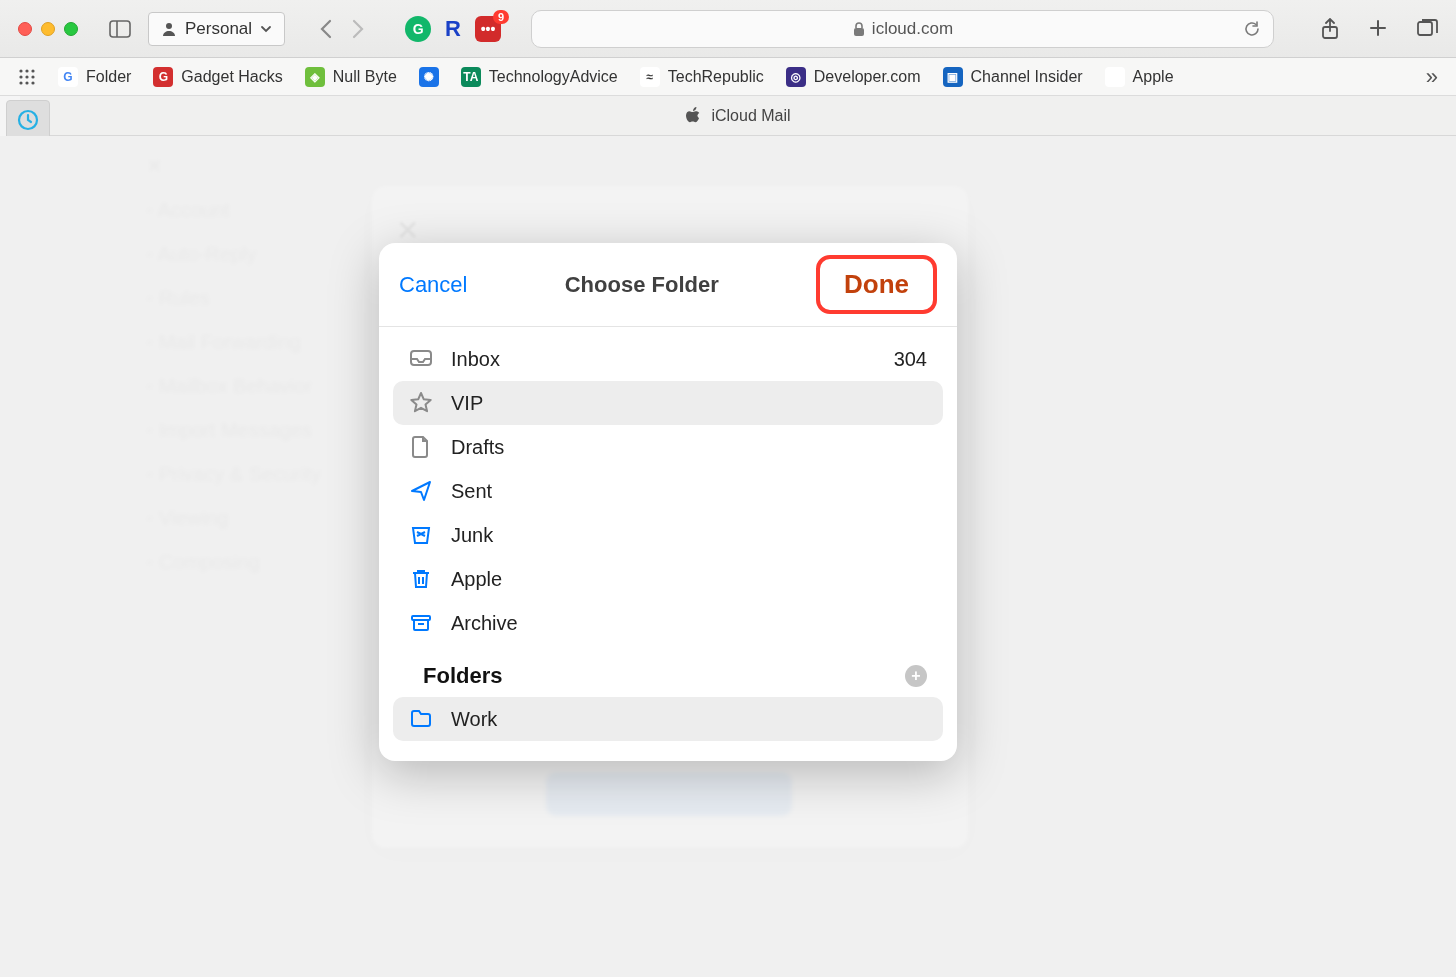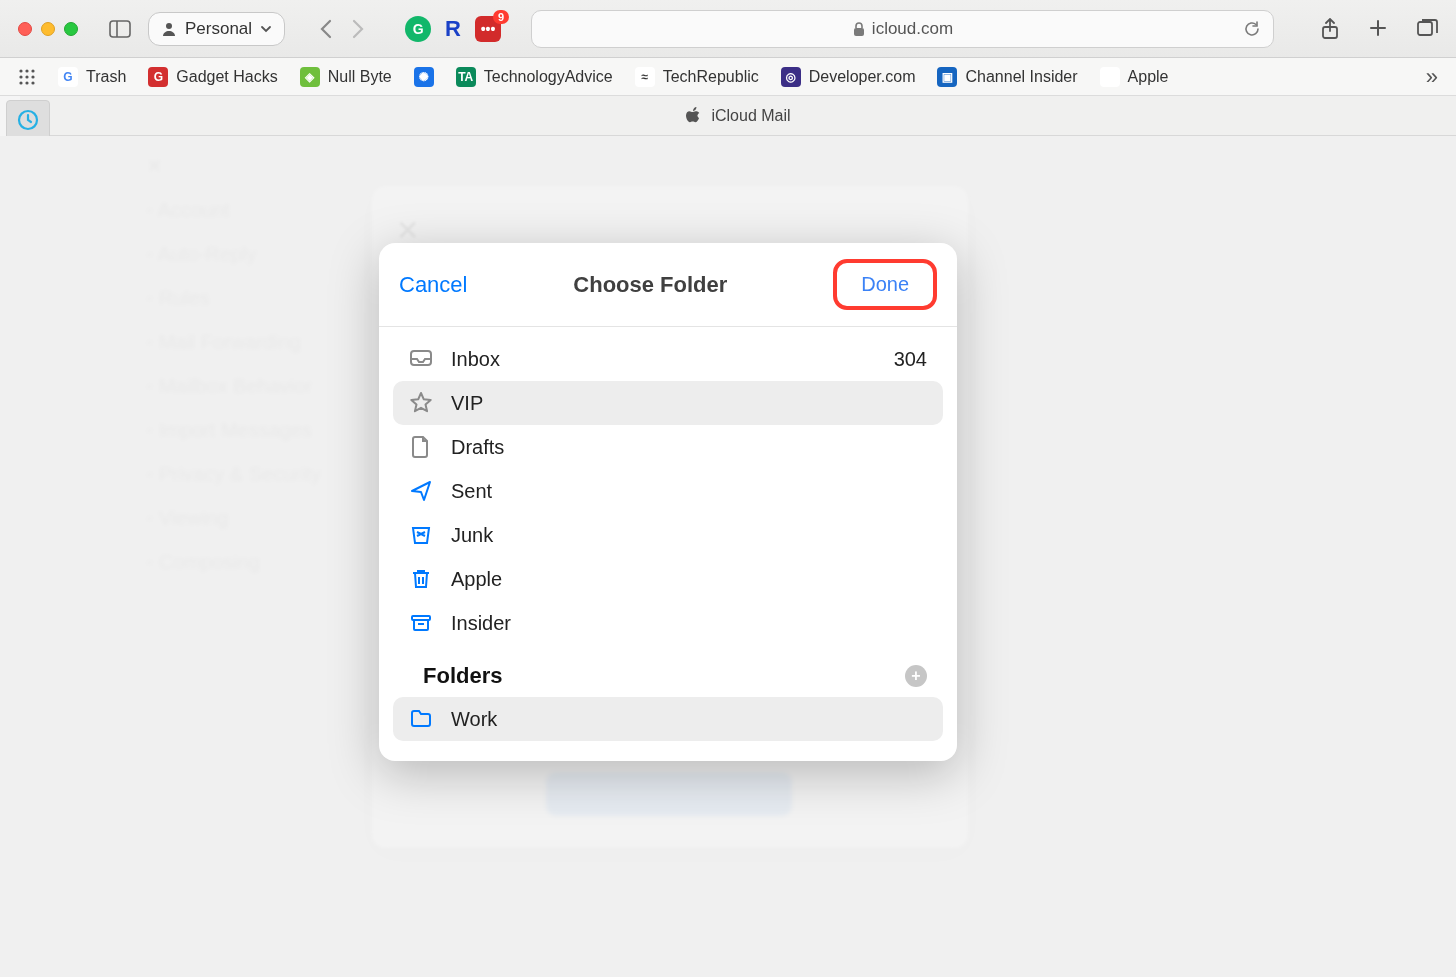--- a/index.html
+++ b/index.html
@@ -24,21 +24,21 @@
   }
   .traffic-lights { display:flex; gap:9px; align-items:center; }
   .tl { width:14px; height:14px; border-radius:50%; }
   .tl.red { background:#ff5f57; border:1px solid #e34942;}
   .tl.yellow { background:#febc2e; border:1px solid #dfa023;}
   .tl.green { background:#28c840; border:1px solid #23a733;}
 
   .sidebar-toggle { width:24px; height:20px; display:flex; align-items:center; justify-content:center; margin-left:14px;}
   .profile-chip {
     display:flex; align-items:center; gap:8px;
-    background:#fafafa; border:1px solid #c8c8c8; border-radius:12px;
+    background:#fafafa; border:1px solid #c8c8c8; border-radius:4px;
     padding:6px 12px; font-size:17px; color:#333;justify-content:space-between;
   }
   .nav-arrows { display:flex; gap:18px; margin-left:18px; }
   .nav-arrow { color:#888; font-size:22px; }
   .ext-icons { display:flex; gap:14px; margin-left:24px; align-items:center;}
   .ext-icon { width:26px; height:26px; border-radius:50%; display:flex; align-items:center; justify-content:center; font-weight:700; color:#fff; font-size:14px;}
   .badge-wrap{ position:relative;}
   .badge { position:absolute; top:-6px; right:-8px; background:#ff3b30; color:#fff; font-size:11px; border-radius:8px; padding:1px 5px; font-weight:600;}
 
   .address-bar {
@@ -108,21 +108,21 @@
     box-shadow:0 12px 50px rgba(0,0,0,.25);
     overflow:hidden;
   }
   .modal-header {
     height:84px; display:flex; align-items:center; justify-content:space-between;
     padding:0 20px; border-bottom:1px solid #e4e4e4;
   }
   .modal-cancel { color:#0079ff; font-size:22px; background:none; border:none; cursor:pointer;}
   .modal-title { font-size:22px; font-weight:700; color:#404040; }
   .modal-done {
-    color:#3b82f6; font-size:20px; font-weight:400; background:none; border:none; cursor:pointer;
+    color:#c2410c; font-size:26px; font-weight:700; background:none; border:none; cursor:pointer;
     padding:6px 14px; border-radius:10px;
   }
   .done-highlight {
     border:4px solid #ff3b30; border-radius:14px; padding:4px 10px;
   }
 
   .modal-body { padding:10px 14px 20px; }
   .folder-row {
     display:flex; align-items:center; gap:18px;
     height:44px; padding:0 16px; border-radius:10px;
@@ -239,21 +239,21 @@
           <circle cx="15" cy="9" r="1.6"></circle>
           <circle cx="3" cy="15" r="1.6"></circle>
           <circle cx="9" cy="15" r="1.6"></circle>
           <circle cx="15" cy="15" r="1.6"></circle>
         </g>
       </svg>
   </span>
   <div id="bm-container" style="display:flex;gap:22px;align-items:center;">
       <div class="bm-item">
         <div class="bm-icon" style="background: rgb(255, 255, 255); color: rgb(66, 133, 244);">G</div>
-        <span>Trash</span>
+        <span>Folder</span>
       </div>
       <div class="bm-item">
         <div class="bm-icon" style="background: rgb(211, 47, 47); color: rgb(255, 255, 255);">G</div>
         <span>Gadget Hacks</span>
       </div>
       <div class="bm-item">
         <div class="bm-icon" style="background: rgb(111, 191, 60); color: rgb(255, 255, 255);">◈</div>
         <span>Null Byte</span>
       </div>
       <div class="bm-item">
@@ -381,21 +381,21 @@
           </span>
           <span>Apple</span>
         </div>
         <div class="folder-row">
           <span class="folder-icon blue">
             <svg width="24" height="24" viewBox="0 0 24 24">
               <rect x="3" y="5" width="18" height="4" rx="1" fill="none" stroke="#0079ff" stroke-width="2"></rect>
               <path d="M5 9v9a1 1 0 001 1h12a1 1 0 001-1V9M9 13h6" fill="none" stroke="#0079ff" stroke-width="2"></path>
             </svg>
           </span>
-          <span>Insider</span>
+          <span>Archive</span>
         </div>
       </div>
     <div class="section-title-row">
       <div class="section-title">Folders</div>
       <div class="add-circle">+</div>
     </div>
     <div id="user-folders">
         <div class="folder-row selected">
           <span class="folder-icon blue">
             <svg width="24" height="24" viewBox="0 0 24 24">

